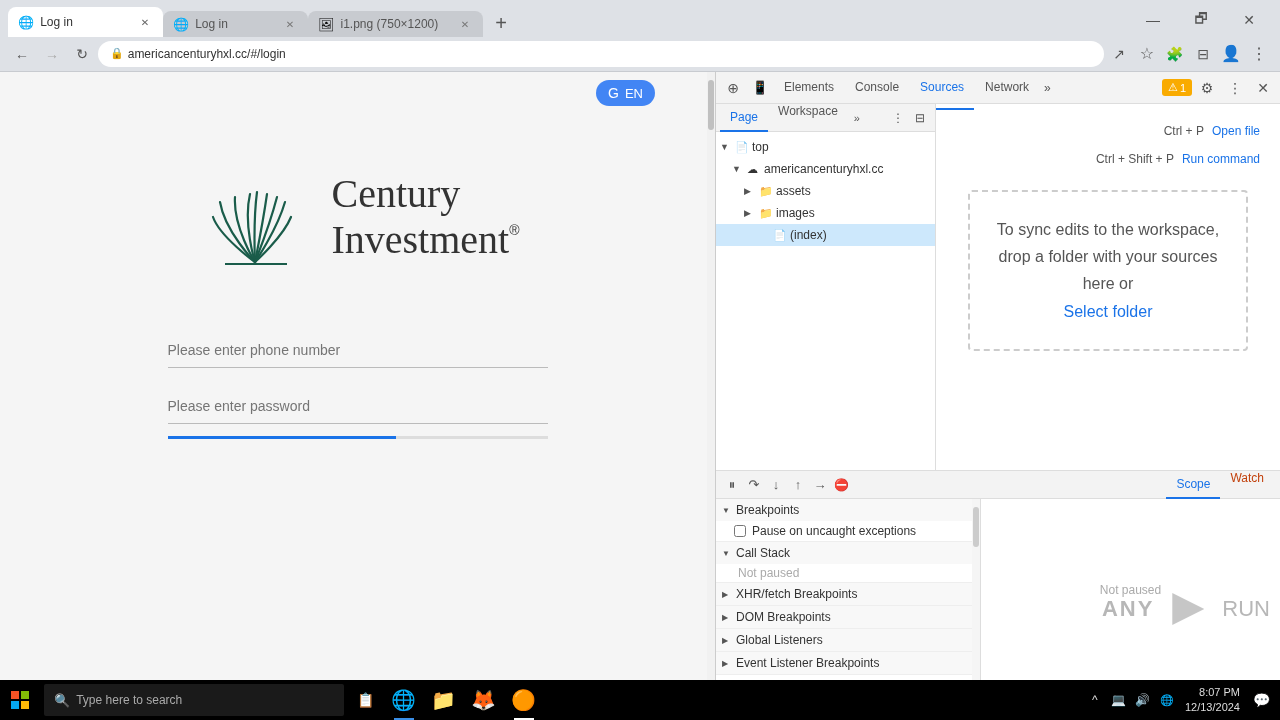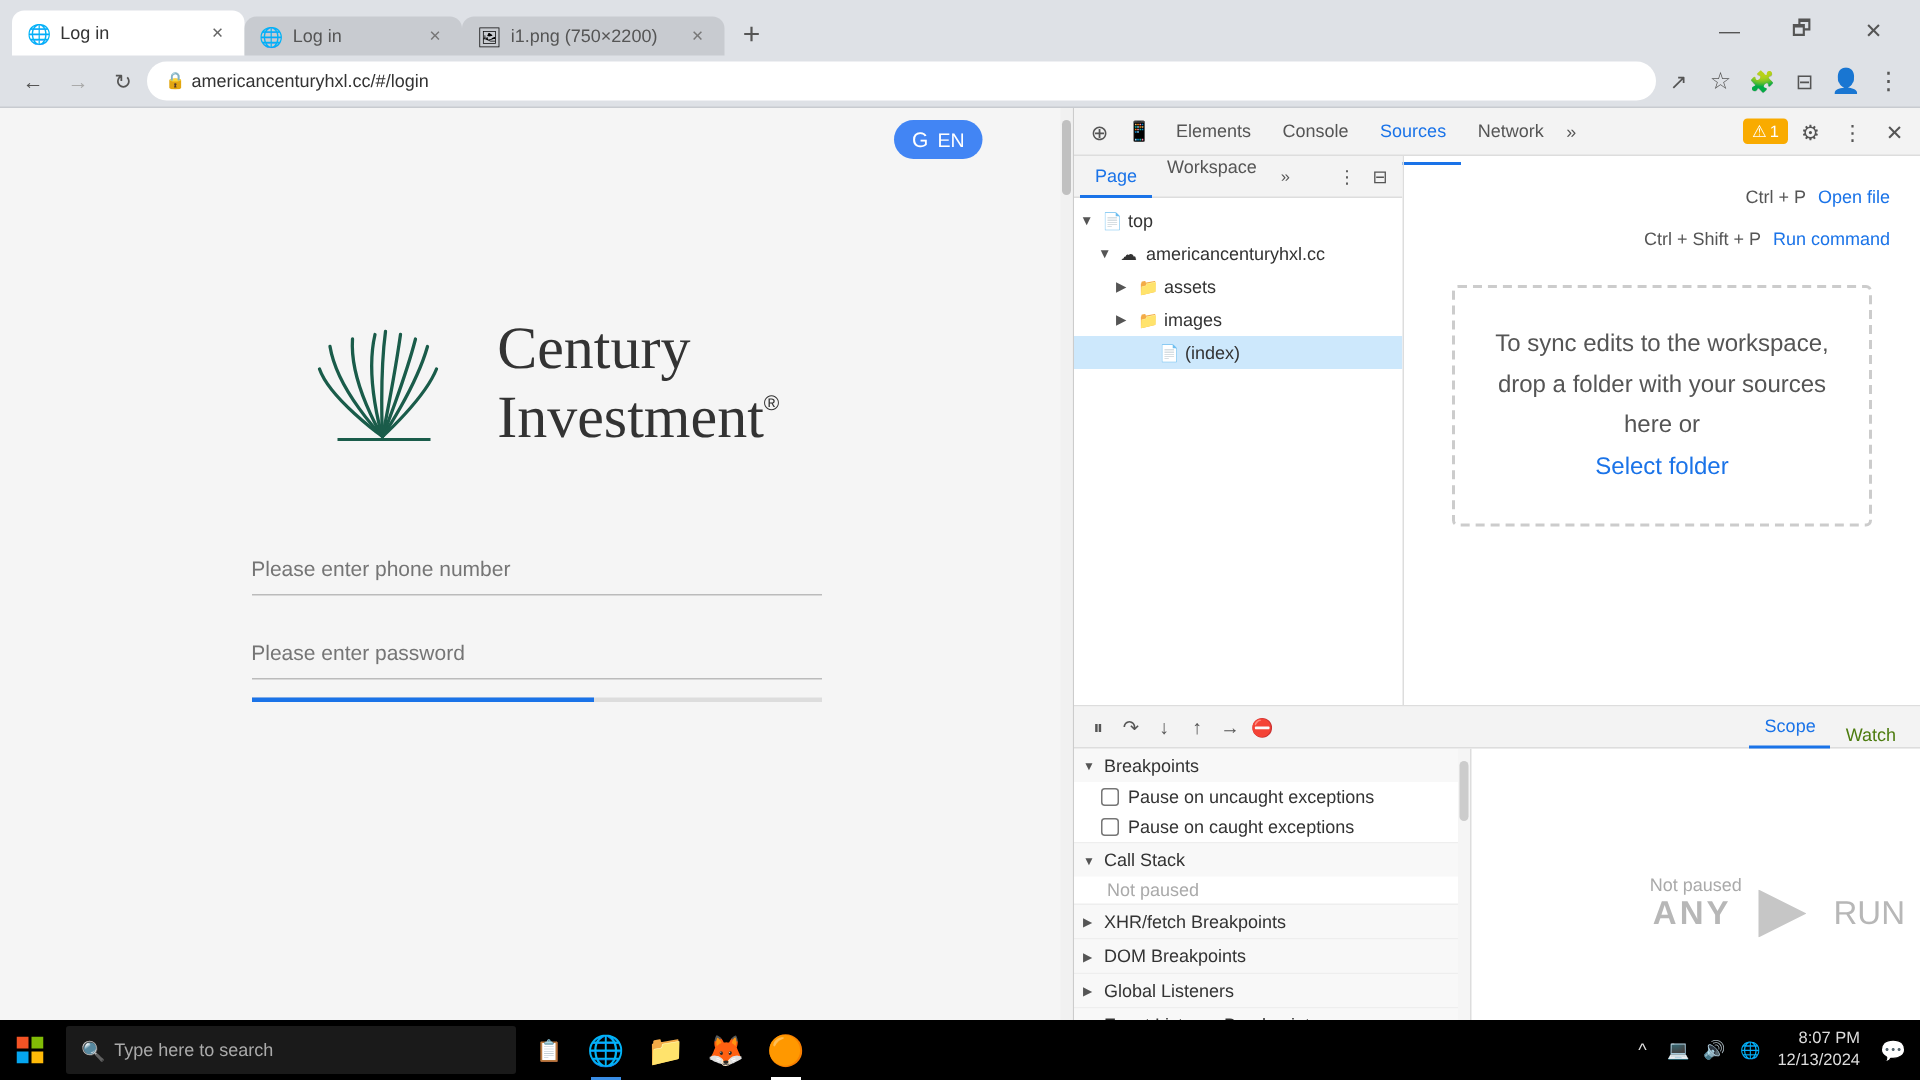--- a/index.html
+++ b/index.html
@@ -19,21 +19,21 @@
     </div>
 
     <div style="display:flex;align-items:center;height:26px;padding:0 10px 0 10px;background:#c8cbd0;border-radius:8px 8px 0 0;min-width:145px;gap:6px;margin-bottom:0;position:relative;top:1px;">
       <span style="font-size:13px;">🌐</span>
       <span style="flex:1;font-size:12px;color:#555;overflow:hidden;text-overflow:ellipsis;white-space:nowrap;">Log in</span>
       <span style="width:16px;height:16px;border-radius:50%;display:flex;align-items:center;justify-content:center;cursor:pointer;color:#777;font-size:10px;">✕</span>
     </div>
 
     <div style="display:flex;align-items:center;height:26px;padding:0 10px 0 10px;background:#c8cbd0;border-radius:8px 8px 0 0;min-width:175px;gap:6px;margin-bottom:0;position:relative;top:1px;margin-left:0;">
       <span style="font-size:13px;">🖼</span>
-      <span style="flex:1;font-size:12px;color:#555;overflow:hidden;text-overflow:ellipsis;white-space:nowrap;">i1.png (750×2200)</span>
+      <span style="flex:1;font-size:12px;color:#555;overflow:hidden;text-overflow:ellipsis;white-space:nowrap;">i1.png (750×1200)</span>
       <span style="width:16px;height:16px;border-radius:50%;display:flex;align-items:center;justify-content:center;cursor:pointer;color:#777;font-size:10px;">✕</span>
     </div>
 
     <div style="width:28px;height:28px;display:flex;align-items:center;justify-content:center;cursor:pointer;color:#555;font-size:20px;margin-left:4px;position:relative;top:1px;">+</div>
 
     <div style="margin-left:auto;display:flex;align-items:center;gap:2px;">
       <div style="width:46px;height:32px;display:flex;align-items:center;justify-content:center;cursor:pointer;color:#555;font-size:14px;">—</div>
       <div style="width:46px;height:32px;display:flex;align-items:center;justify-content:center;cursor:pointer;color:#555;font-size:14px;">🗗</div>
       <div style="width:46px;height:32px;display:flex;align-items:center;justify-content:center;cursor:pointer;color:#555;font-size:14px;">✕</div>
     </div>
@@ -57,21 +57,21 @@
 
   <div style="display:flex;flex:1;overflow:hidden;position:relative;">
 
     <div style="flex:0 0 715px;background:#f5f5f5;position:relative;overflow:hidden;display:flex;flex-direction:column;align-items:center;padding-top:100px;">
 
       <div style="position:absolute;top:8px;right:60px;background:#4285f4;color:white;border-radius:20px;padding:5px 12px;display:flex;align-items:center;gap:6px;font-size:12px;cursor:pointer;">
         <span style="font-size:14px;">G</span>
         <span style="font-size:13px;font-weight:500;">EN</span>
       </div>
 
-      <div style="display:flex;align-items:flex-end;gap:16px;margin-bottom:60px;margin-top:29px;">
+      <div style="display:flex;align-items:flex-start;gap:16px;margin-bottom:60px;">
 
         <div style="width:120px;height:100px;">
           <svg viewBox="0 0 120 100" width="120" height="100">
 
             <g fill="none" stroke="#1a5c4a" stroke-width="2.2" stroke-linecap="round">
               <path d="M60,90 C60,90 30,60 25,30"></path>
               <path d="M60,90 C60,90 38,55 40,25"></path>
               <path d="M60,90 C60,90 48,52 55,22"></path>
               <path d="M60,90 C60,90 58,50 62,20"></path>
               <path d="M60,90 C60,90 68,50 72,22"></path>
@@ -218,45 +218,41 @@
           <div style="width:20px;height:20px;display:flex;align-items:center;justify-content:center;cursor:pointer;color:#555;font-size:13px;">↷</div>
           <div style="width:20px;height:20px;display:flex;align-items:center;justify-content:center;cursor:pointer;color:#555;font-size:13px;">↓</div>
           <div style="width:20px;height:20px;display:flex;align-items:center;justify-content:center;cursor:pointer;color:#555;font-size:13px;">↑</div>
           <div style="width:20px;height:20px;display:flex;align-items:center;justify-content:center;cursor:pointer;color:#555;font-size:13px;">→</div>
           <div style="width:20px;height:20px;display:flex;align-items:center;justify-content:center;cursor:pointer;color:#555;font-size:12px;">⛔</div>
 
           <div style="margin-left:auto;display:flex;align-items:center;">
             <div style="padding:0 10px;height:28px;display:flex;align-items:center;font-size:12px;color:#1a73e8;cursor:pointer;border-bottom:2px solid #1a73e8;">
               <span>Scope</span>
             </div>
-            <div style="padding:0 10px;height:28px;display:flex;align-items:flex-end;font-size:12px;color:#4d7c0f;cursor:pointer;border-bottom:2px solid transparent;">
+            <div style="padding:0 10px;height:28px;display:flex;align-items:flex-start;font-size:12px;color:#c2410c;cursor:pointer;border-bottom:2px solid transparent;">
               <span>Watch</span>
             </div>
           </div>
         </div>
 
         <div style="display:flex;flex:1;overflow:hidden;">
 
           <div style="flex:0 0 265px;border-right:1px solid #ddd;overflow-y:auto;position:relative;">
 
             <div style="border-bottom:1px solid #eee;">
               <div style="display:flex;align-items:center;height:22px;padding:0 6px;cursor:pointer;font-size:12px;color:#333;background:#f8f8f8;">
                 <span style="width:10px;margin-right:4px;font-size:8px;color:#555;">▼</span>
                 <span>Breakpoints</span>
               </div>
 
               <div style="display:flex;align-items:center;height:20px;padding:0 8px 0 18px;font-size:12px;color:#333;gap:6px;">
                 <input type="checkbox" style="width: 12px; height: 12px; margin: 0px;">
                 <span>Pause on uncaught exceptions</span>
               </div>
 
-              <div style="display:flex;align-items:center;height:20px;padding:0 8px 0 18px;font-size:12px;color:#333;gap:6px;">
-                <input type="checkbox" style="width: 12px; height: 12px; margin: 0px;">
-                <span>Pause on caught exceptions</span>
-              </div>
             </div>
 
             <div style="border-bottom:1px solid #eee;">
               <div style="display:flex;align-items:center;height:22px;padding:0 6px;cursor:pointer;font-size:12px;color:#333;background:#f8f8f8;">
                 <span style="width:10px;margin-right:4px;font-size:8px;color:#555;">▼</span>
                 <span>Call Stack</span>
               </div>
               <div style="padding:2px 6px 2px 22px;font-size:12px;color:#aaa;">
                 <span>Not paused</span>
               </div>

